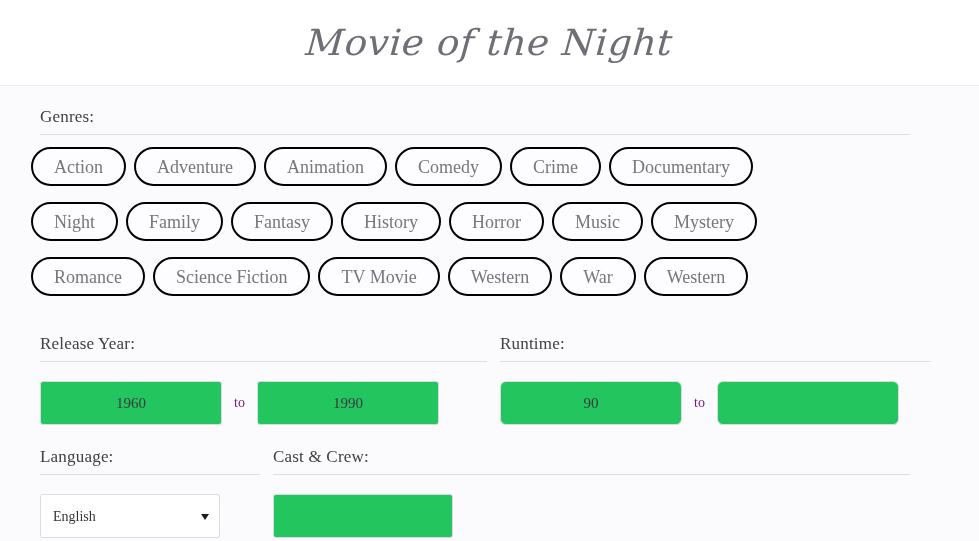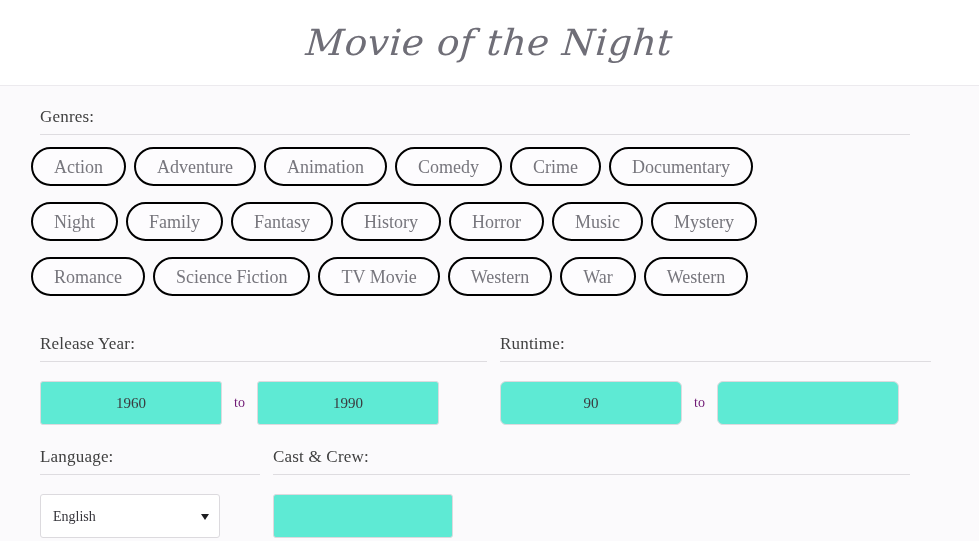--- a/index.html
+++ b/index.html
@@ -110,21 +110,21 @@
   .field-row {
     display: flex;
     align-items: center;
     padding-top: 19px;
   }
   .txt-input {
     height: 44px;
     box-sizing: border-box;
     border: 1px solid #dcdade;
     border-radius: 3px;
-    background: #5eead4;
+    background: #22c55e;
     color: #3a3a3e;
     font-size: 15px;
     font-family: "Liberation Serif", "DejaVu Serif", serif;
     text-align: center;
     outline: none;
     padding: 0 10px;
   }
   .txt-input::placeholder { color: #b5b3b9; }
   .w-year { width: 182px; }
   .w-time { width: 182px; border-radius: 6px; }

